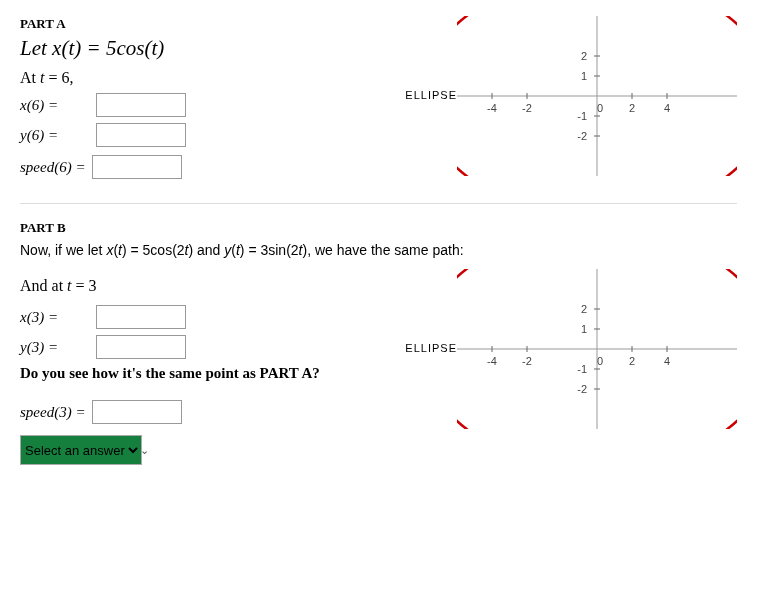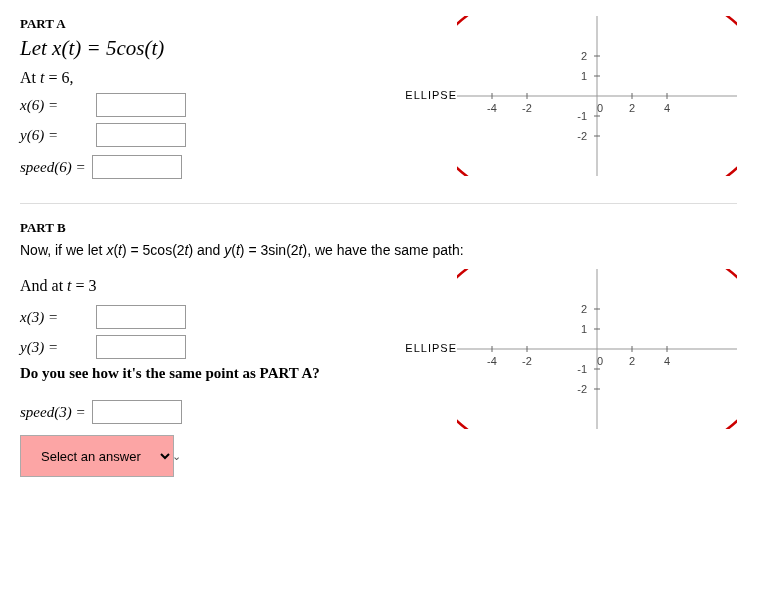--- a/index.html
+++ b/index.html
@@ -99,24 +99,24 @@
       color: #333;
       font-family: Arial, sans-serif;
     }
     .select-answer {
       margin-top: 6px;
       display: flex;
       align-items: center;
     }
     select {
       font-size: 13px;
-      padding: 2px 16px;
+      padding: 2px 0;
       border: 1px solid #aaa;
-      background: #fca5a5;
-      height: 42px;
+      background: #15803d;
+      height: 30px;
     }
     .divider {
       border: none;
       border-top: 1px solid #ddd;
       margin: 16px 0;
     }
     .part-b-intro {
       font-size: 14px;
       margin-bottom: 8px;
       font-family: Arial, sans-serif;

